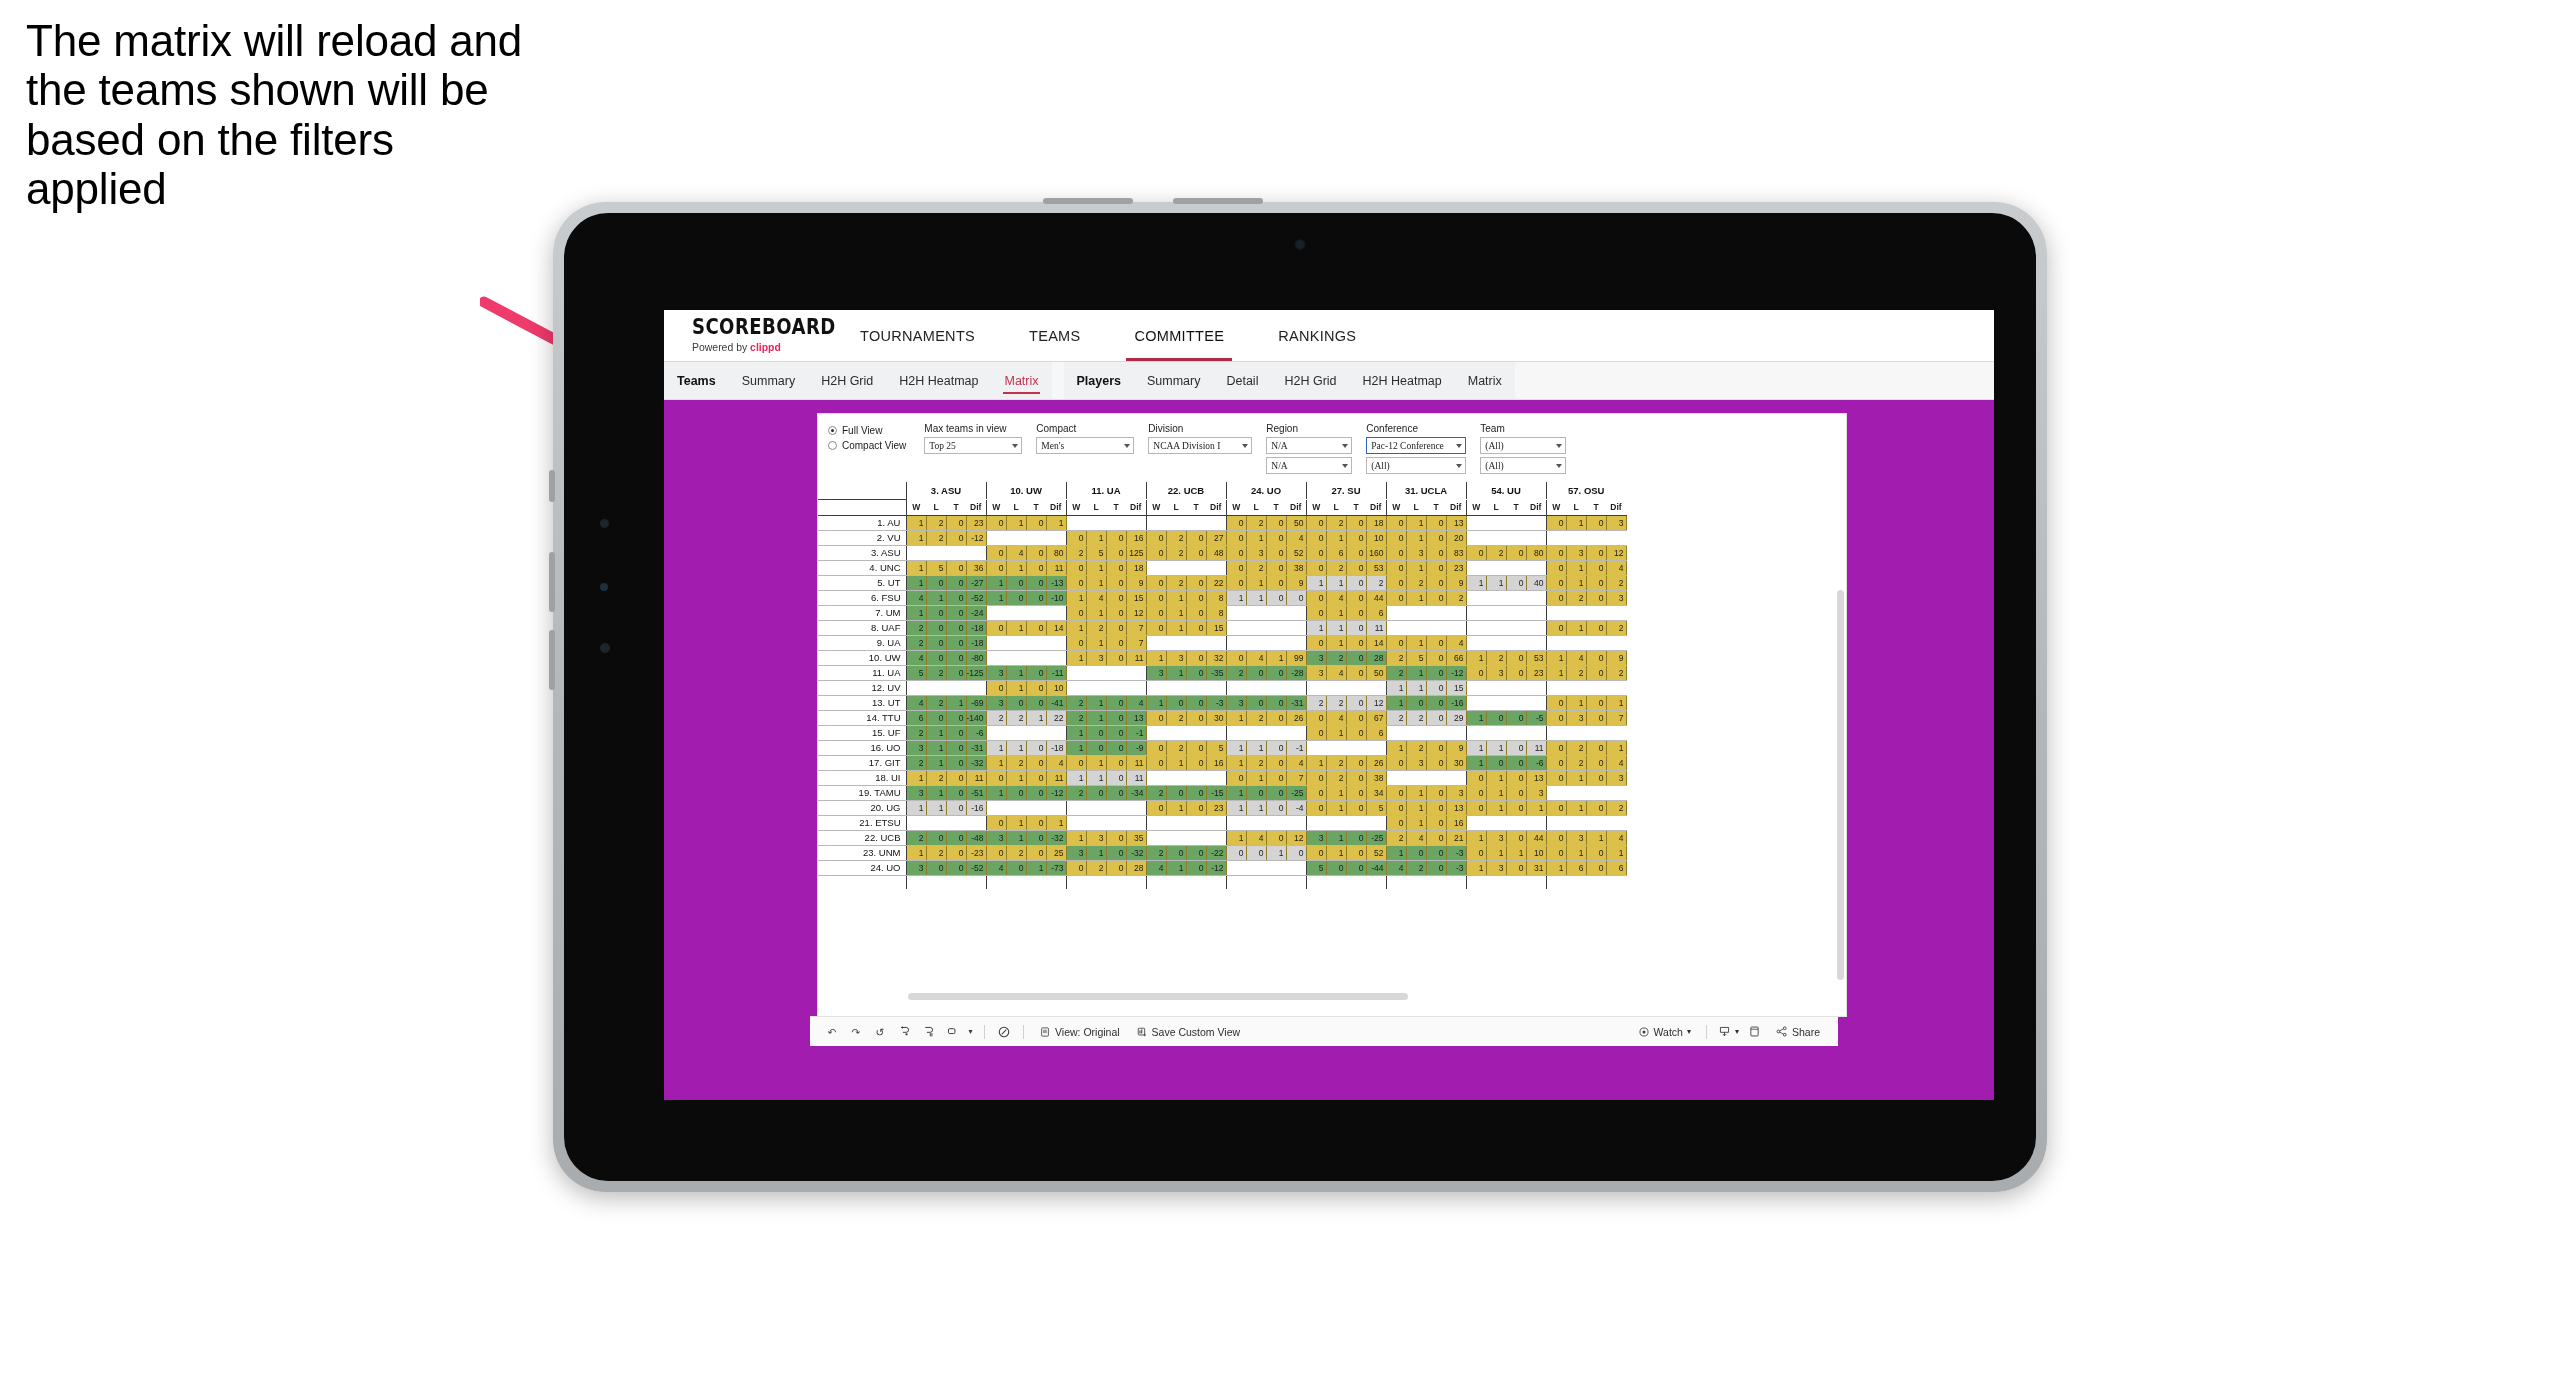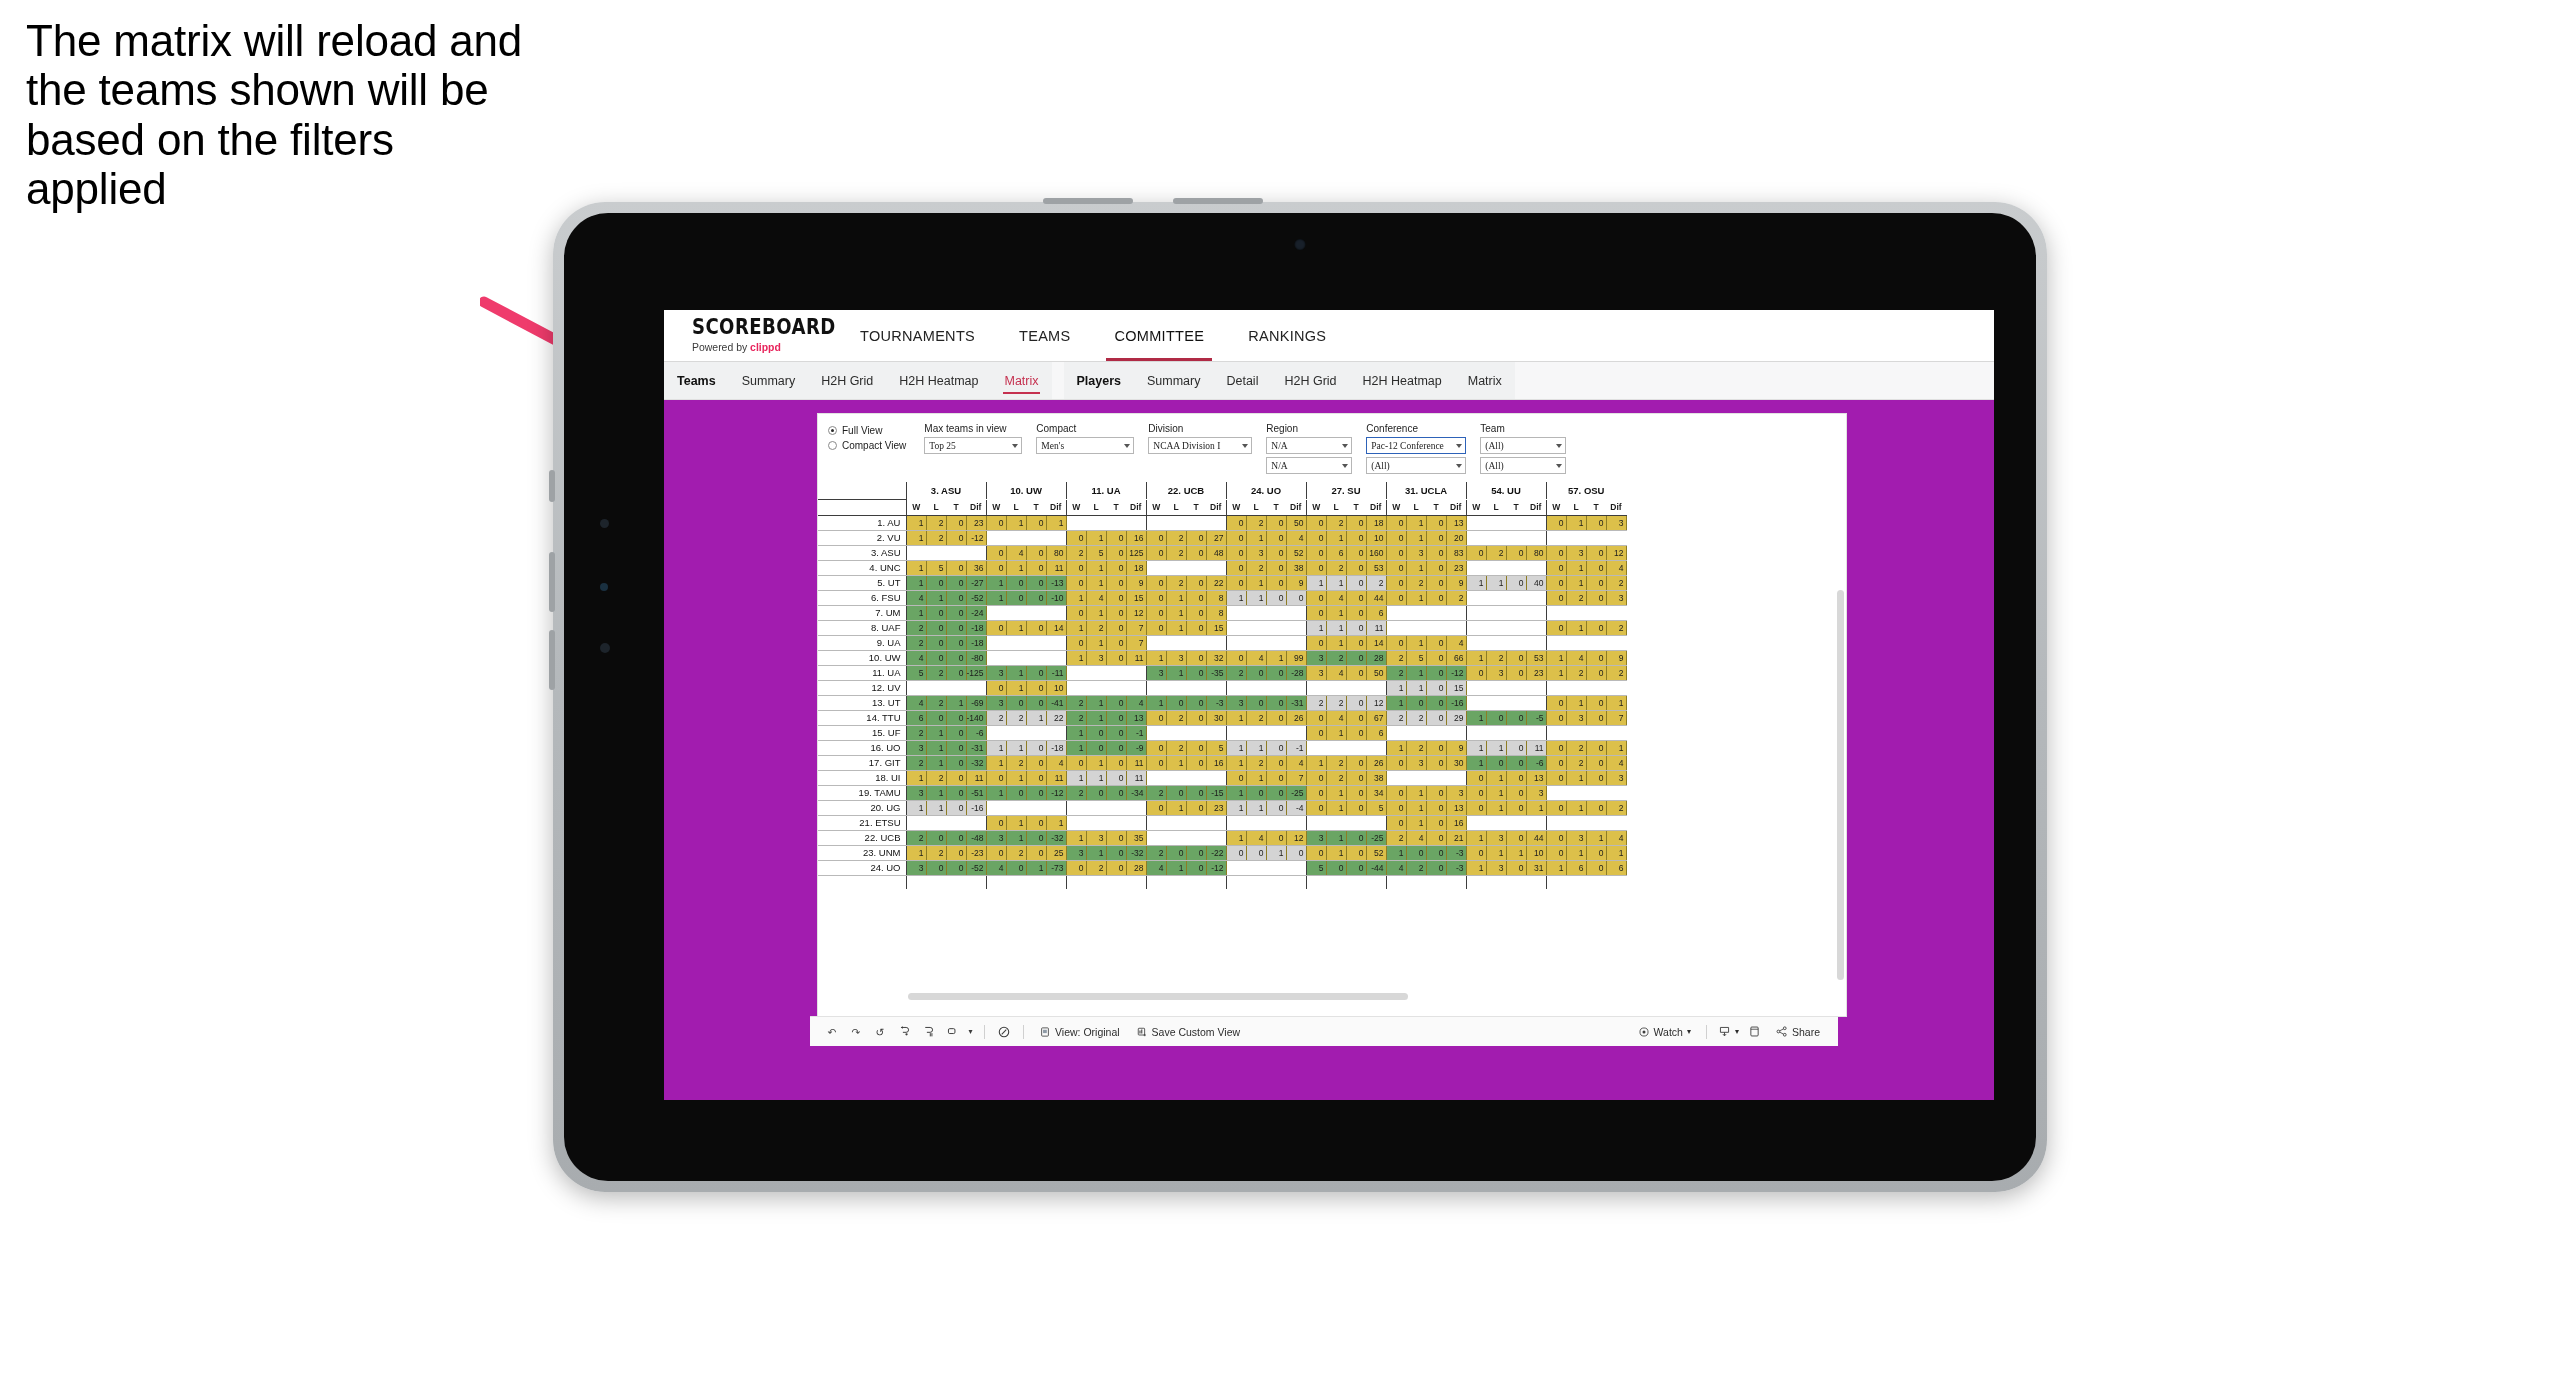--- a/index.html
+++ b/index.html
@@ -65,21 +65,21 @@
   }
   .logo-wrap { padding:7px 0 0 28px; width:160px; }
   .logo-title {
     font-family:"DejaVu Sans", sans-serif;
     font-weight:bold; font-size:21px; letter-spacing:.5px;
     color:#111; line-height:1; transform: scaleX(0.86); transform-origin:left;
   }
   .logo-sub { font-size:11px; color:#3a3a3a; margin-top:3px; transform: scaleX(0.95); transform-origin:left;}
   .logo-sub .brand { color:#e8245c; font-weight:bold; }
 
-  .topnav { display:flex; align-items:stretch; margin-left:14px; }
+  .topnav { display:flex; align-items:stretch; margin-left:14px;gap:10px; }
   .topnav a {
     display:flex; align-items:center; padding:0 22px;
     font-size:14.5px; color:#232323; letter-spacing:.3px;
     text-decoration:none; position:relative; white-space:nowrap;
   }
   .topnav a.active { color:#111; }
   .topnav a.active::after {
     content:""; position:absolute; left:14px; right:14px; bottom:0;
     height:3px; background:#b02a45;
   }

